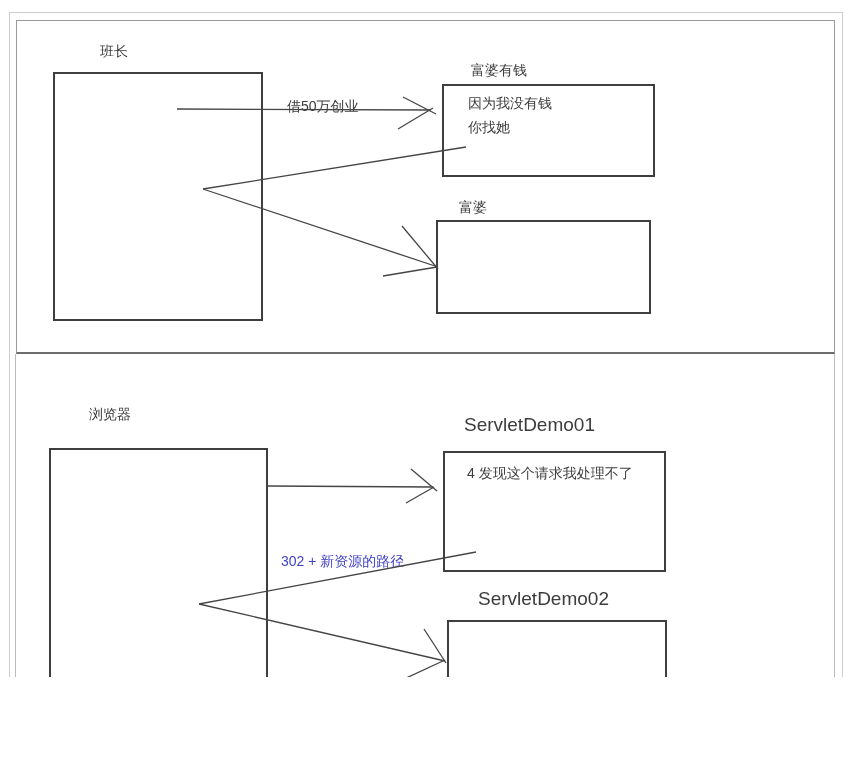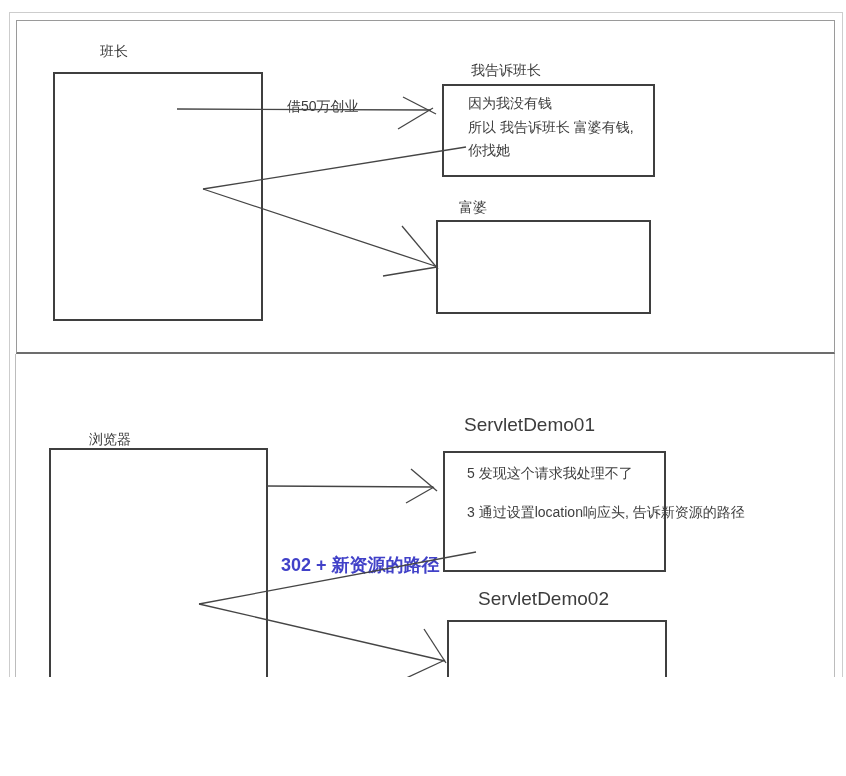--- a/index.html
+++ b/index.html
@@ -54,23 +54,22 @@
     position: absolute;
     font-size: 14px;
     color: #3e3e3e;
     white-space: nowrap;
   }
   .boxtext div { white-space: nowrap; }
   .xiaochuan-lines { line-height: 23.5px; }
   .servlet-lines { line-height: 39px; }
   .response-label {
     position: absolute;
-    font-size: 18px;
+    font-size: 14px;
     white-space: nowrap;
-    font-weight: bold;
   }
   svg.overlay {
     position: absolute;
     left: 0; top: 0;
     width: 846px; height: 776px;
     pointer-events: none;
   }
   svg.overlay line {
     stroke: #454545;
     stroke-width: 1.3;
@@ -84,41 +83,39 @@
 
   <div class="outer-frame"></div>
 
   <div class="panel panel-top"></div>
 
   <div class="lbl" style="left:100px; top:43px;">班长</div>
   <div class="dbox" style="left:53px; top:72px; width:206px; height:245px;"></div>
 
   <div class="lbl" style="left:287px; top:98px;">借50万创业</div>
 
-  <div class="lbl" style="left:471px; top:62px;">我告诉班长</div>
+  <div class="lbl" style="left:471px; top:62px;">富婆有钱</div>
   <div class="dbox" style="left:442px; top:84px; width:209px; height:89px;"></div>
   <div class="boxtext xiaochuan-lines" style="left:468px; top:92px;">
     <div>因为我没有钱</div>
-    <div>所以 我告诉班长 富婆有钱,</div>
     <div>你找她</div>
   </div>
 
   <div class="lbl" style="left:459px; top:199px;">富婆</div>
   <div class="dbox" style="left:436px; top:220px; width:211px; height:90px;"></div>
 
   <div class="panel panel-bottom"></div>
 
-  <div class="lbl" style="left:89px; top:406px;margin-top:25px;">浏览器</div>
+  <div class="lbl" style="left:89px; top:406px;">浏览器</div>
   <div class="dbox" style="left:49px; top:448px; width:215px; height:276px;"></div>
 
   <div class="lbl lbl-lg" style="left:464px; top:417px;">ServletDemo01</div>
   <div class="dbox" style="left:443px; top:451px; width:219px; height:117px;"></div>
   <div class="boxtext servlet-lines" style="left:467px; top:454px;">
-    <div>5 发现这个请求我处理不了</div>
-    <div>3 通过设置location响应头, 告诉新资源的路径</div>
+    <div>4 发现这个请求我处理不了</div>
   </div>
 
   <div class="lbl lbl-lg" style="left:478px; top:591px;">ServletDemo02</div>
   <div class="dbox" style="left:447px; top:620px; width:216px; height:101px;"></div>
 
   <div class="response-label" style="left: 281px; top: 553px; color: rgb(65, 65, 200);">302 + 新资源的路径</div>
 
   <svg class="overlay" viewBox="0 0 846 776" xmlns="http://www.w3.org/2000/svg">
 
     <line x1="177" y1="109" x2="431" y2="110"></line>

